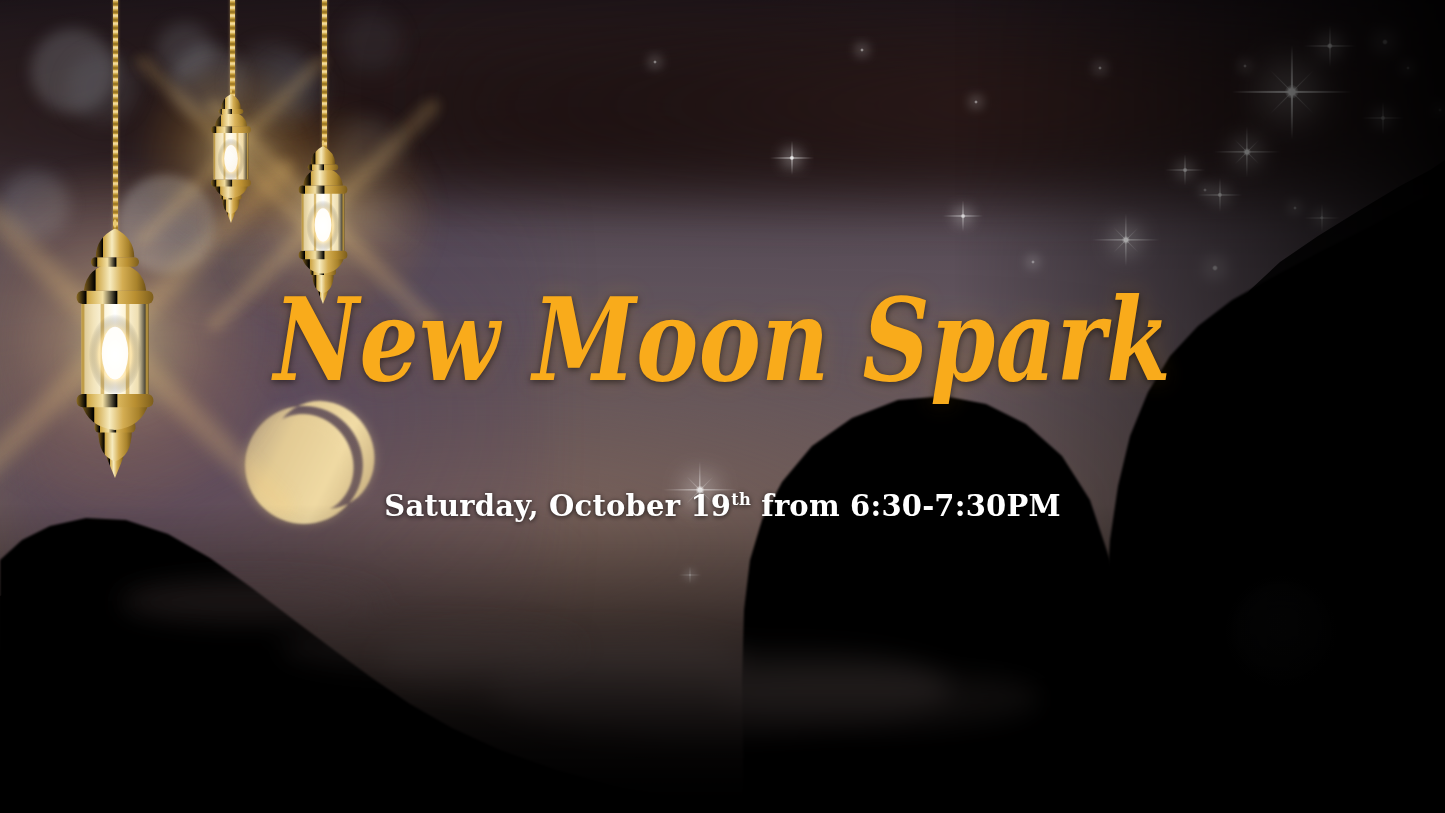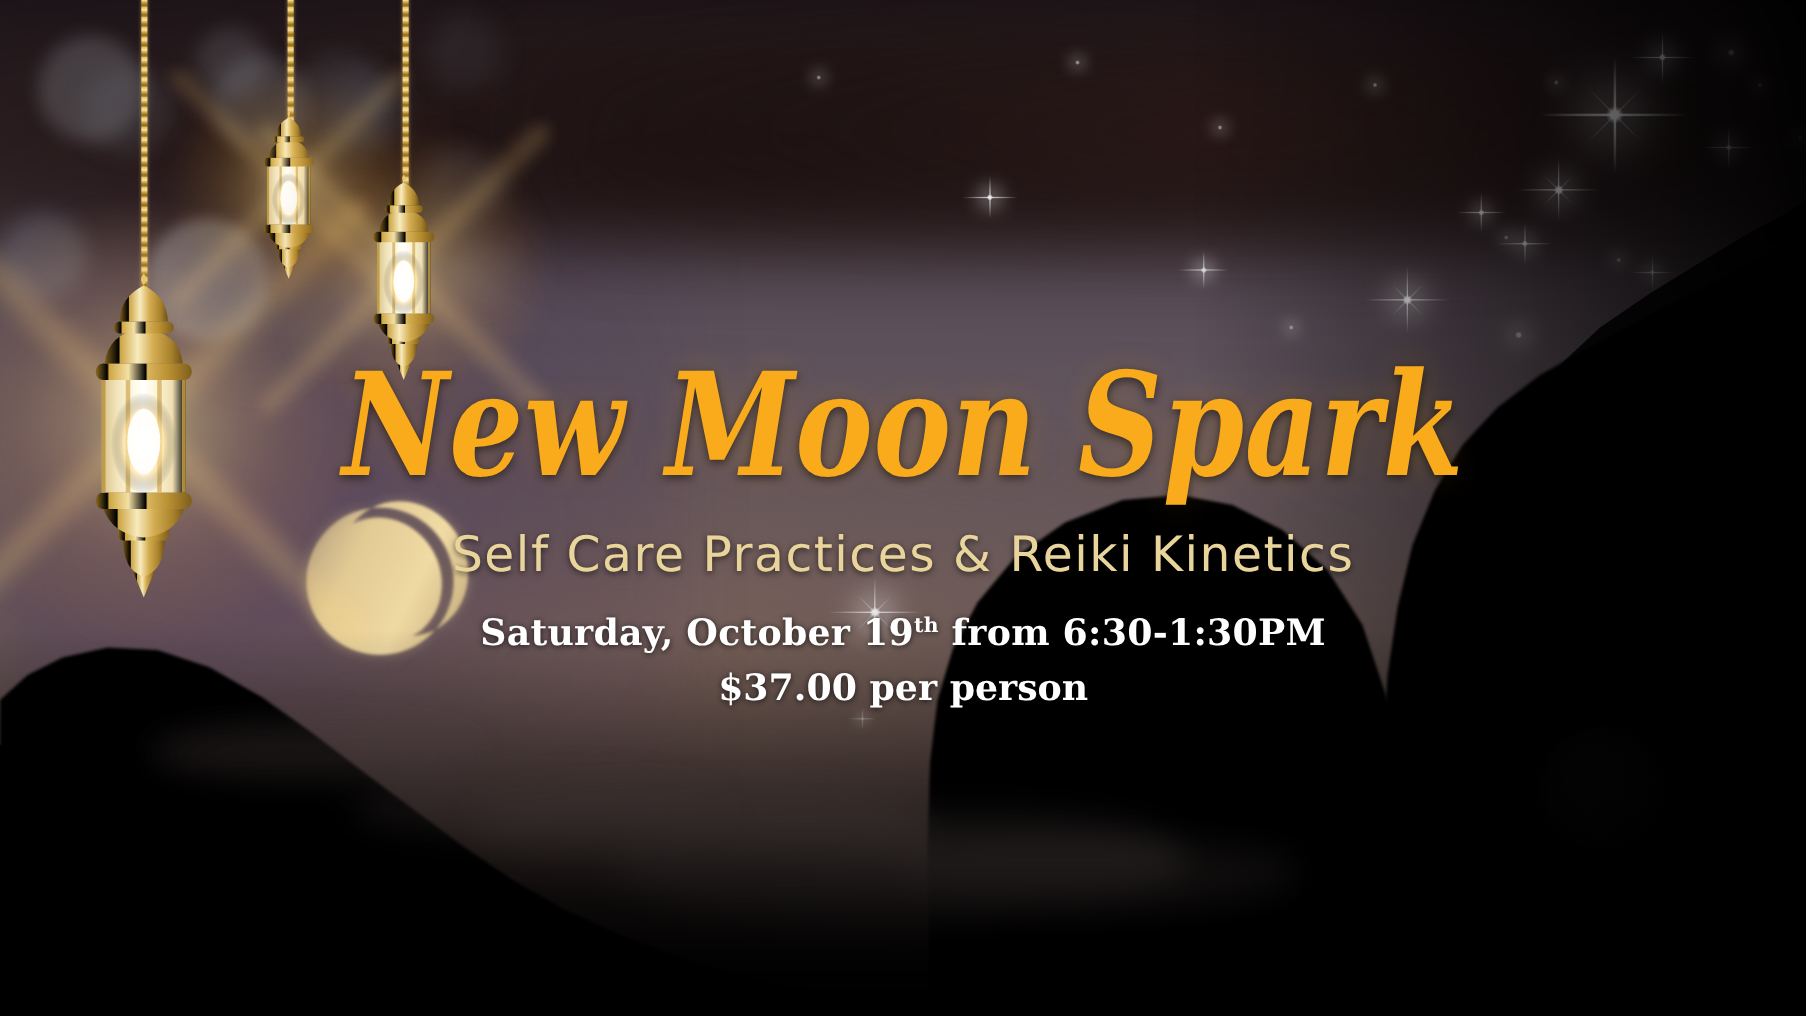--- a/index.html
+++ b/index.html
@@ -693,19 +693,17 @@
   </svg></div>
     </div>
 
   <div id="flare" class="flare-ghost" style="left: 1232px; top: 582px; width: 98px; height: 98px; background: radial-gradient(circle, rgba(140, 140, 150, 0.1) 0%, rgba(120, 120, 132, 0.07) 55%, rgba(90, 90, 100, 0.05) 80%, rgba(0, 0, 0, 0) 100%); filter: blur(4px);"></div>
 
   <div class="bottom-dark"></div>
   <div class="right-dark"></div>
 
   <div class="title">New Moon Spark</div>
 
-  <div class="subtitle">Self Care Practices &amp; Reiki Kinetics</div>
-
-  <div class="dateline"><span>Saturday, October  19</span><sup>th</sup><span> from 6:30-1:30PM</span></div>
-
-  <div class="priceline">$37.00 per person</div>
+
+  <div class="dateline"><span>Saturday, October  19</span><sup>th</sup><span> from 6:30-7:30PM</span></div>
+
 
 </div>
 
 </body></html>

